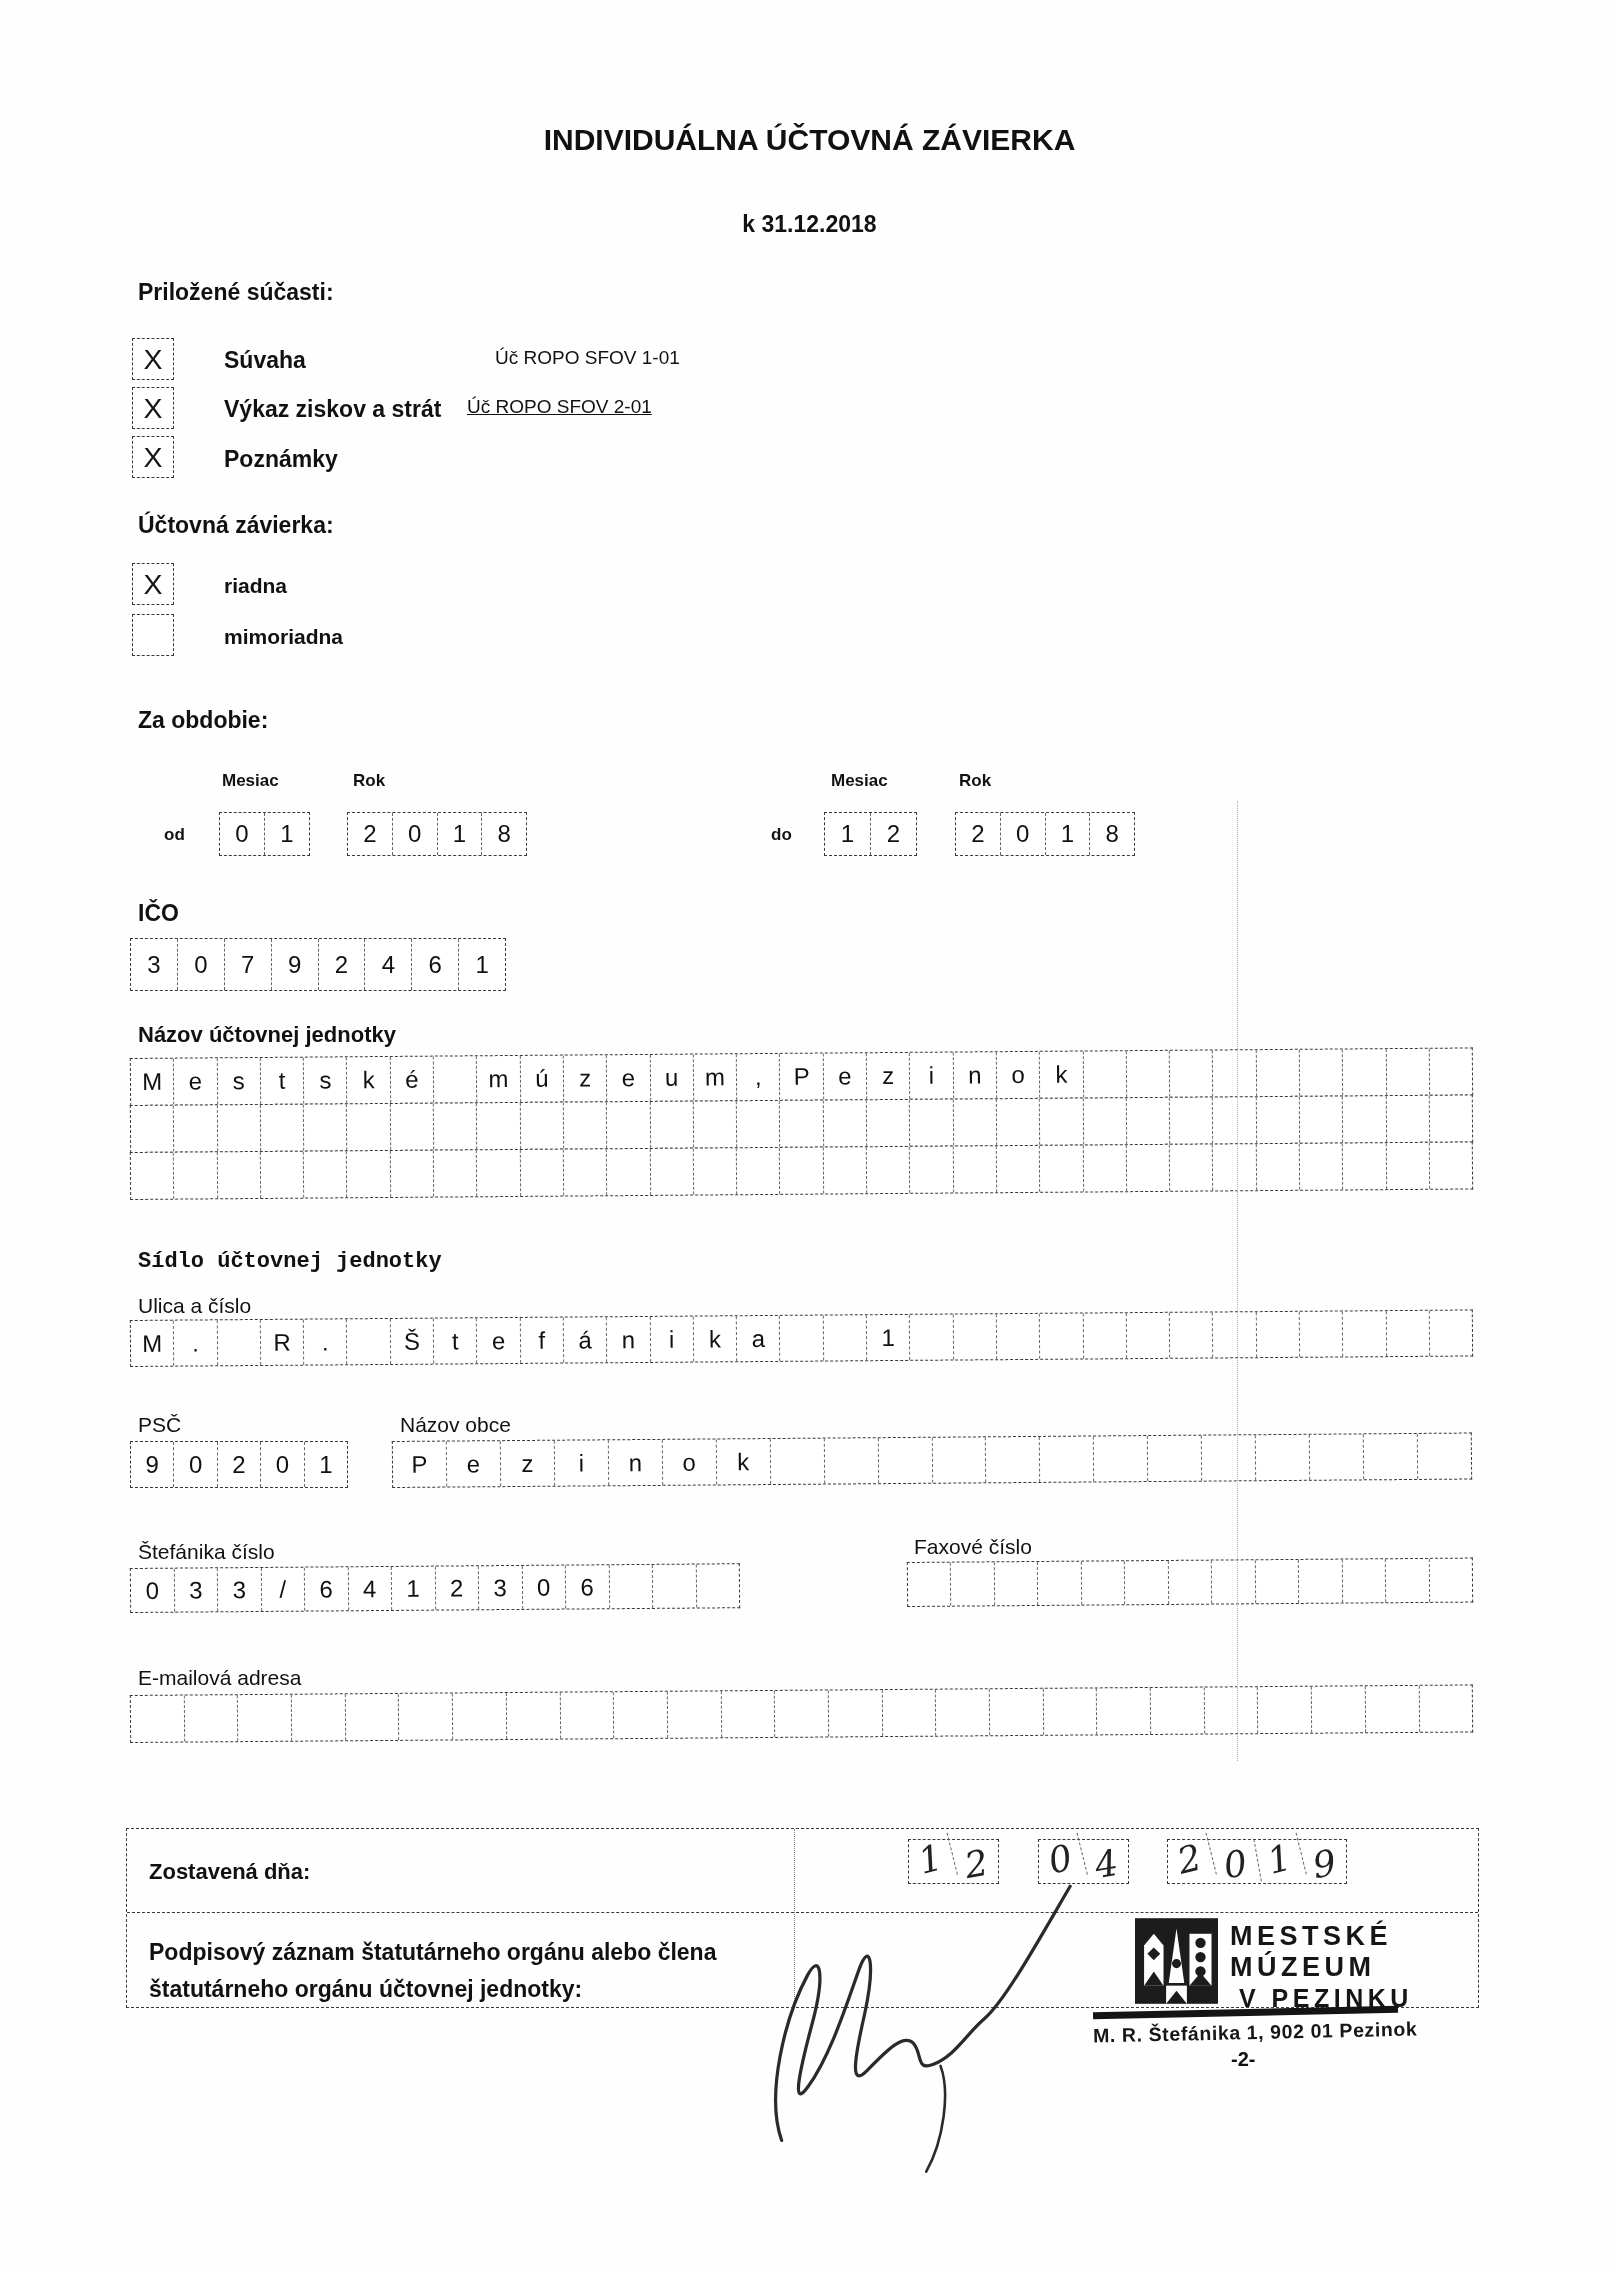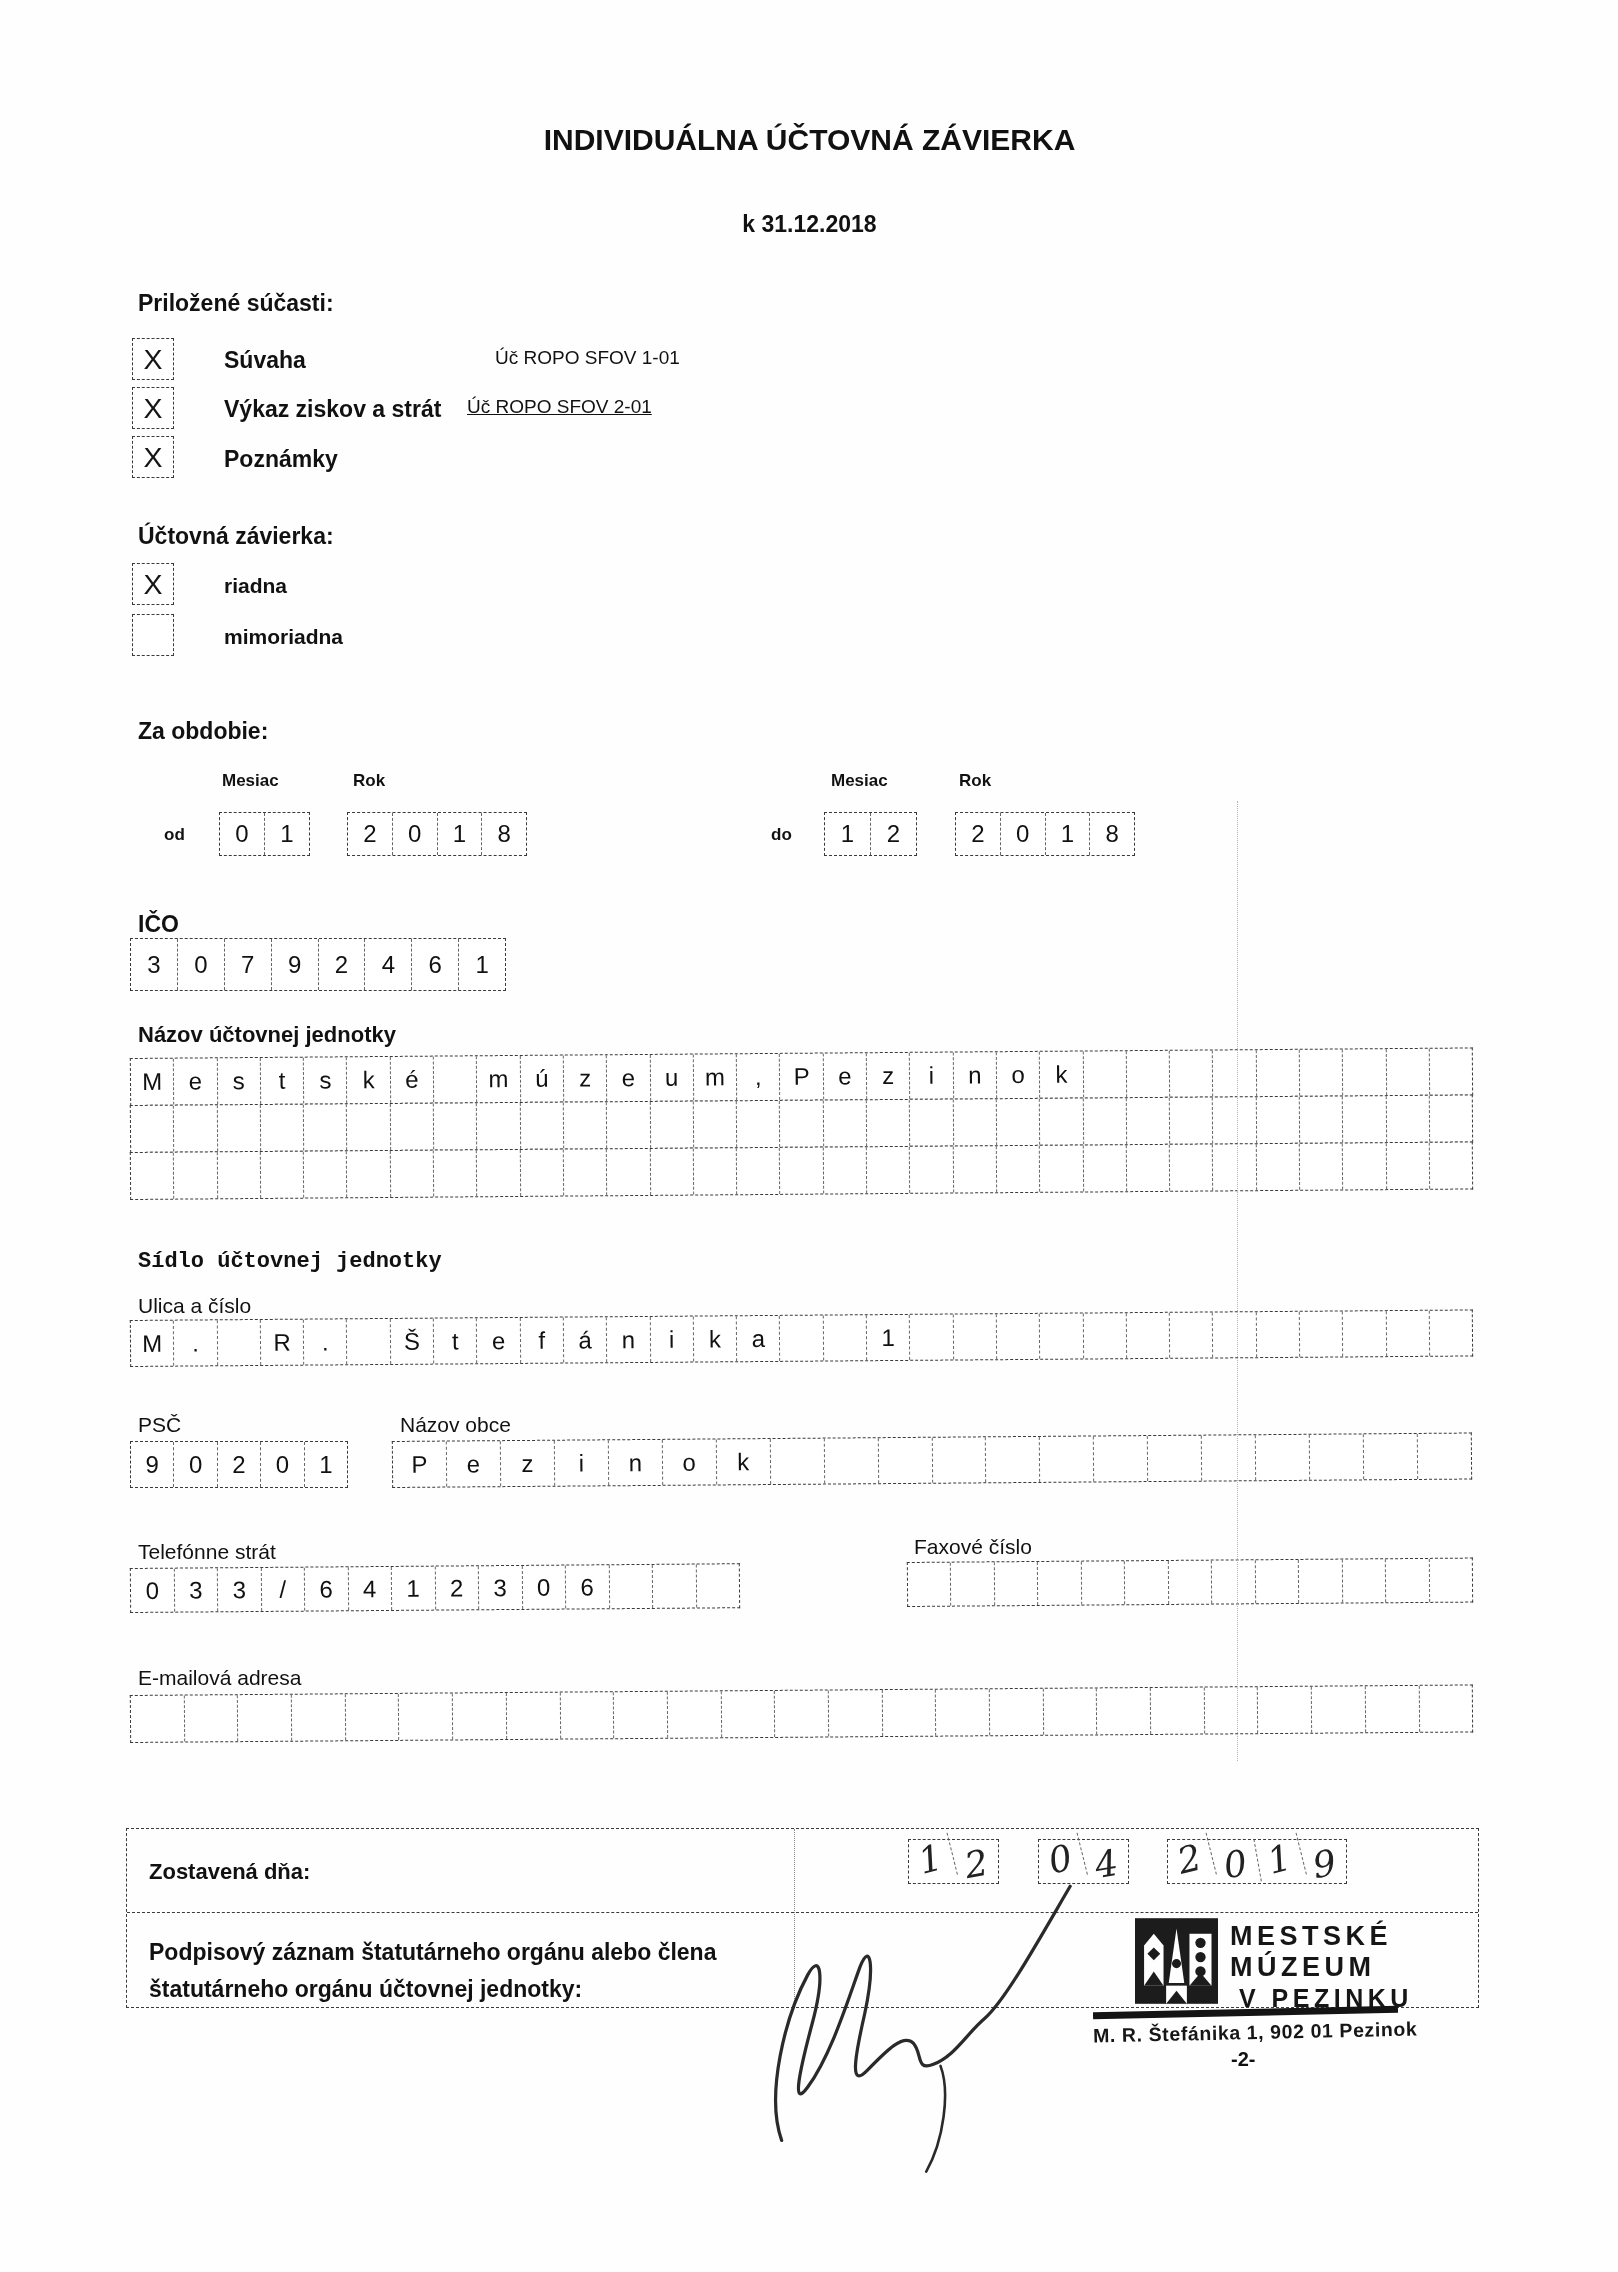--- a/index.html
+++ b/index.html
@@ -5,21 +5,21 @@
   html,body{margin:0;padding:0;background:#e8e8e8;}
   .page{
     position:relative; width:1619px; height:2273px; margin:0 auto;
     background:#fefefe; color:#111;
     font-family:"Liberation Sans", sans-serif;
     overflow:hidden;
   }
   .abs{position:absolute;}
   .title{font-size:30px; font-weight:bold; letter-spacing:0px; width:100%; text-align:center;}
   .subtitle{font-size:23px; font-weight:bold; width:100%; text-align:center;margin-top:11px;}
-  .h1{font-size:23px; font-weight:bold;margin-top:11px;}
+  .h1{font-size:23px; font-weight:bold;}
   .h2{font-size:22px; font-weight:bold;}
   .lbl{font-size:21px; font-weight:normal;}
   .blbl{font-size:17px; font-weight:bold;}
   .code{font-size:19px; font-weight:normal;}
   .cbx{
     width:40px; height:40px; border:1.9px dashed #3a3a3a; background:#fff;
     display:flex; align-items:center; justify-content:center;
     font-size:28.5px; font-weight:400; color:#151515;
   }
   .cbxlabel{font-size:23px; font-weight:bold;}
@@ -284,21 +284,21 @@
       <div class="cell"></div>
       <div class="cell"></div>
       <div class="cell"></div>
       <div class="cell"></div>
       <div class="cell"></div>
       <div class="cell"></div>
       <div class="cell"></div>
       <div class="cell"></div>
     </div>
 
-  <div class="abs lbl" style="left:138px; top:1540px;">Telefónne strát</div>
+  <div class="abs lbl" style="left:138px; top:1540px;">Štefánika číslo</div>
   <div class="abs lbl" style="left:914px; top:1535px;">Faxové číslo</div>
   <div class="abs grid tilt" style="left:130px; top:1568px; width:610px; height:45px;">
       <div class="cell">0</div>
       <div class="cell">3</div>
       <div class="cell">3</div>
       <div class="cell">/</div>
       <div class="cell">6</div>
       <div class="cell">4</div>
       <div class="cell">1</div>
       <div class="cell">2</div>

